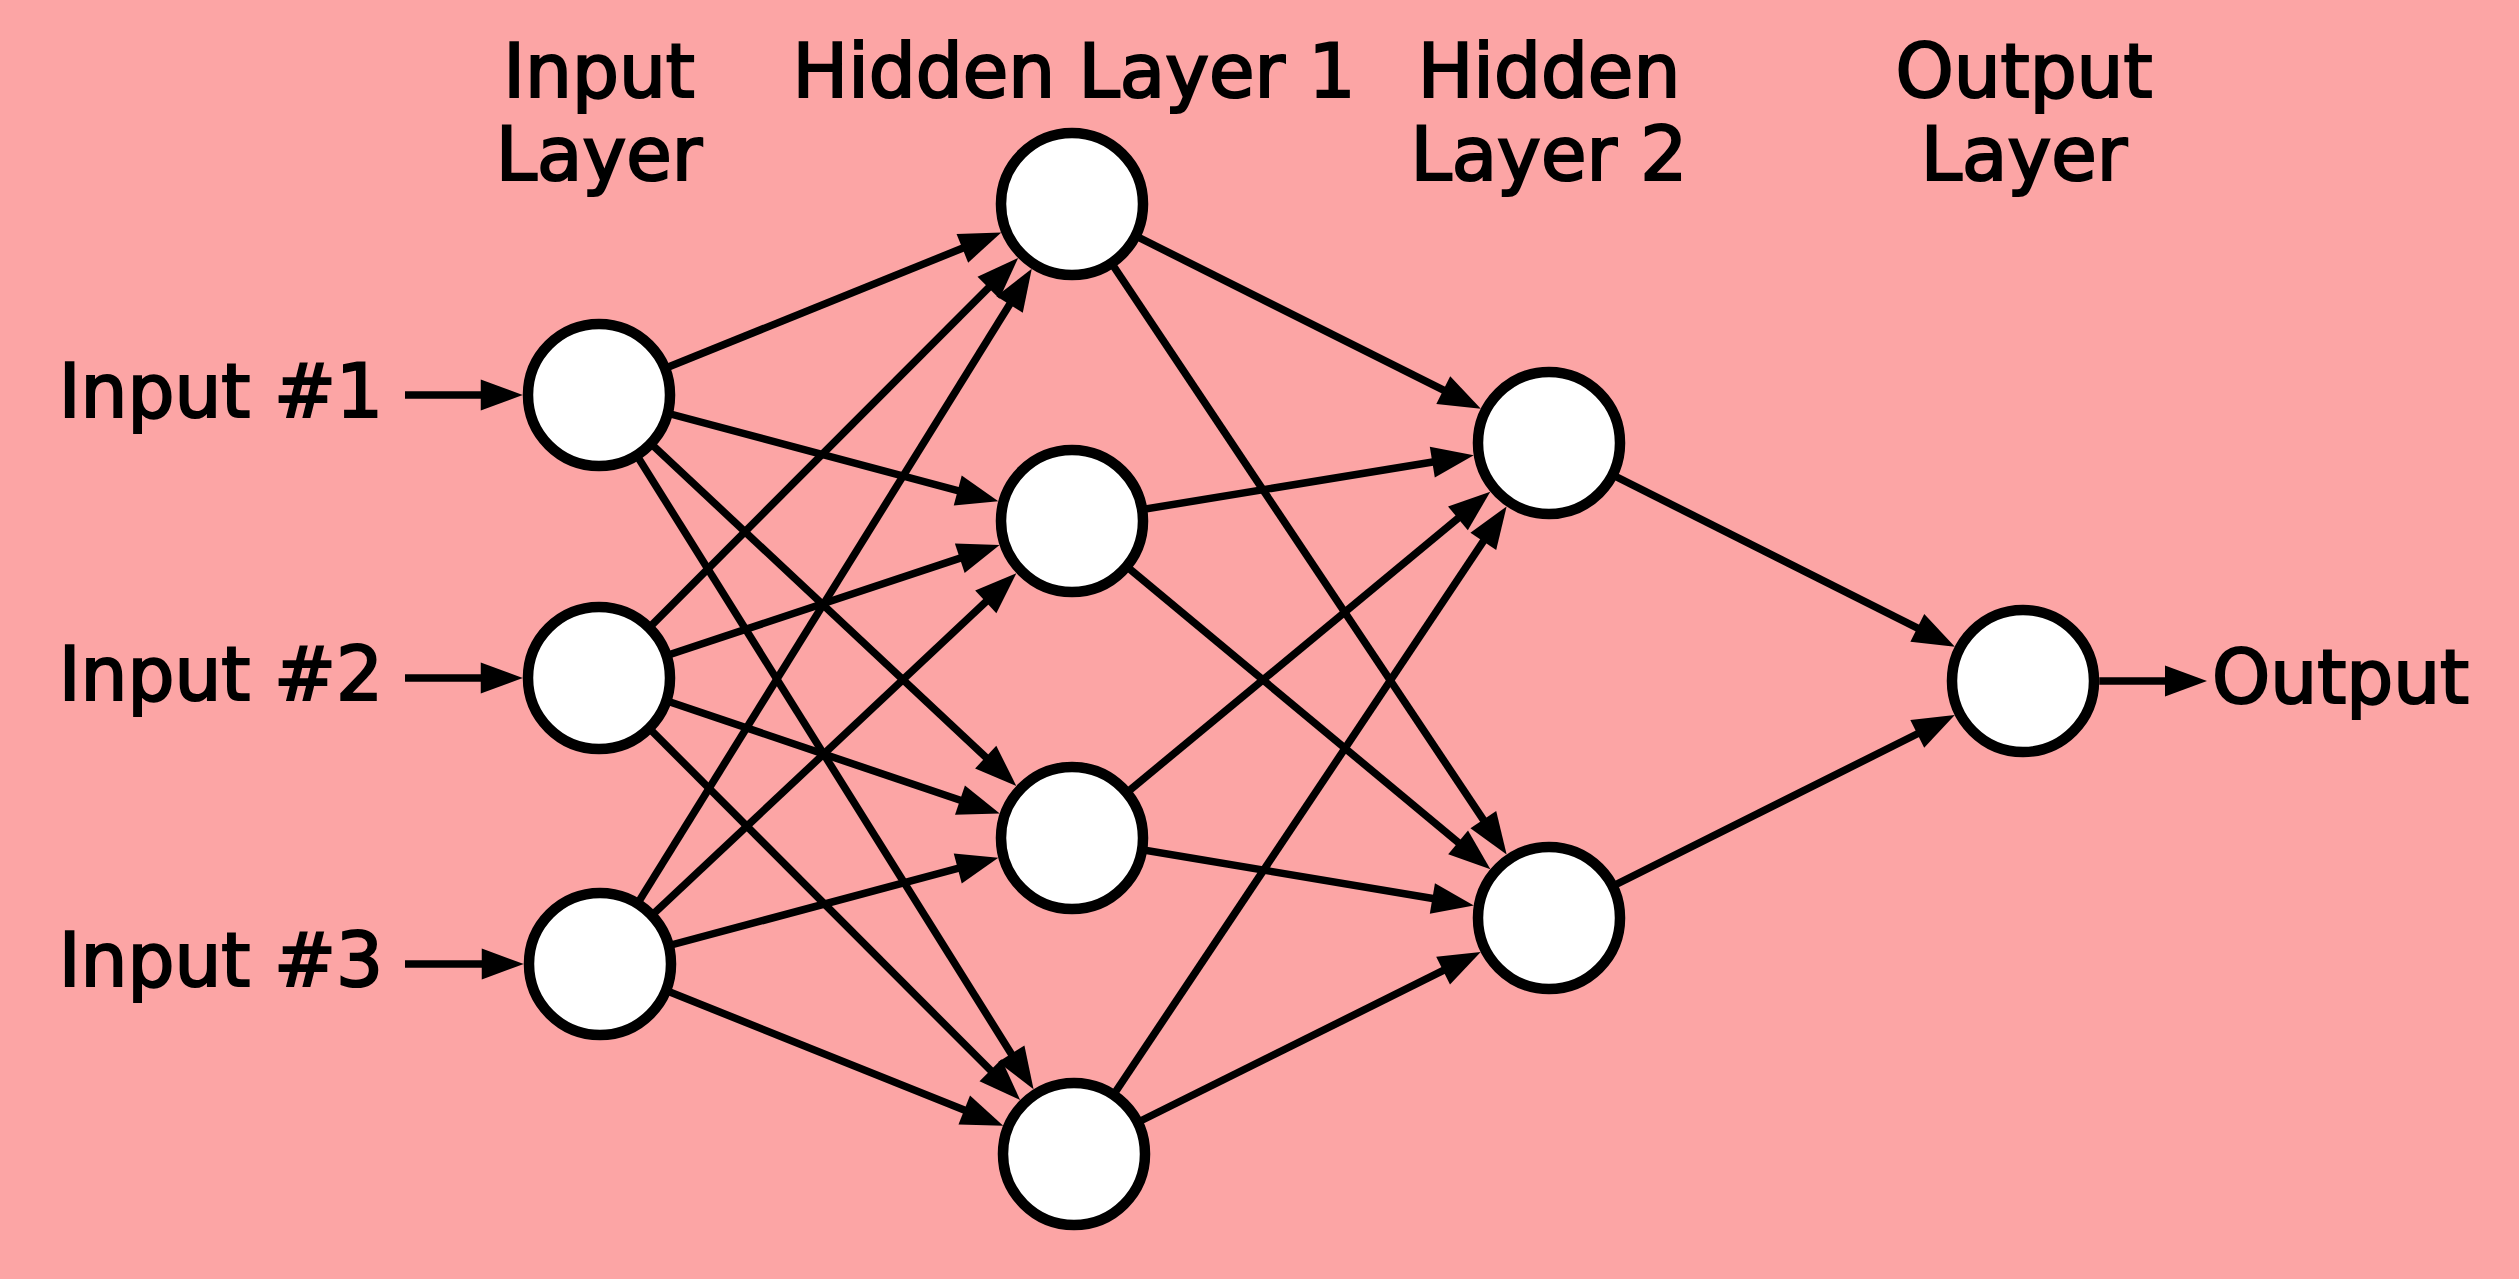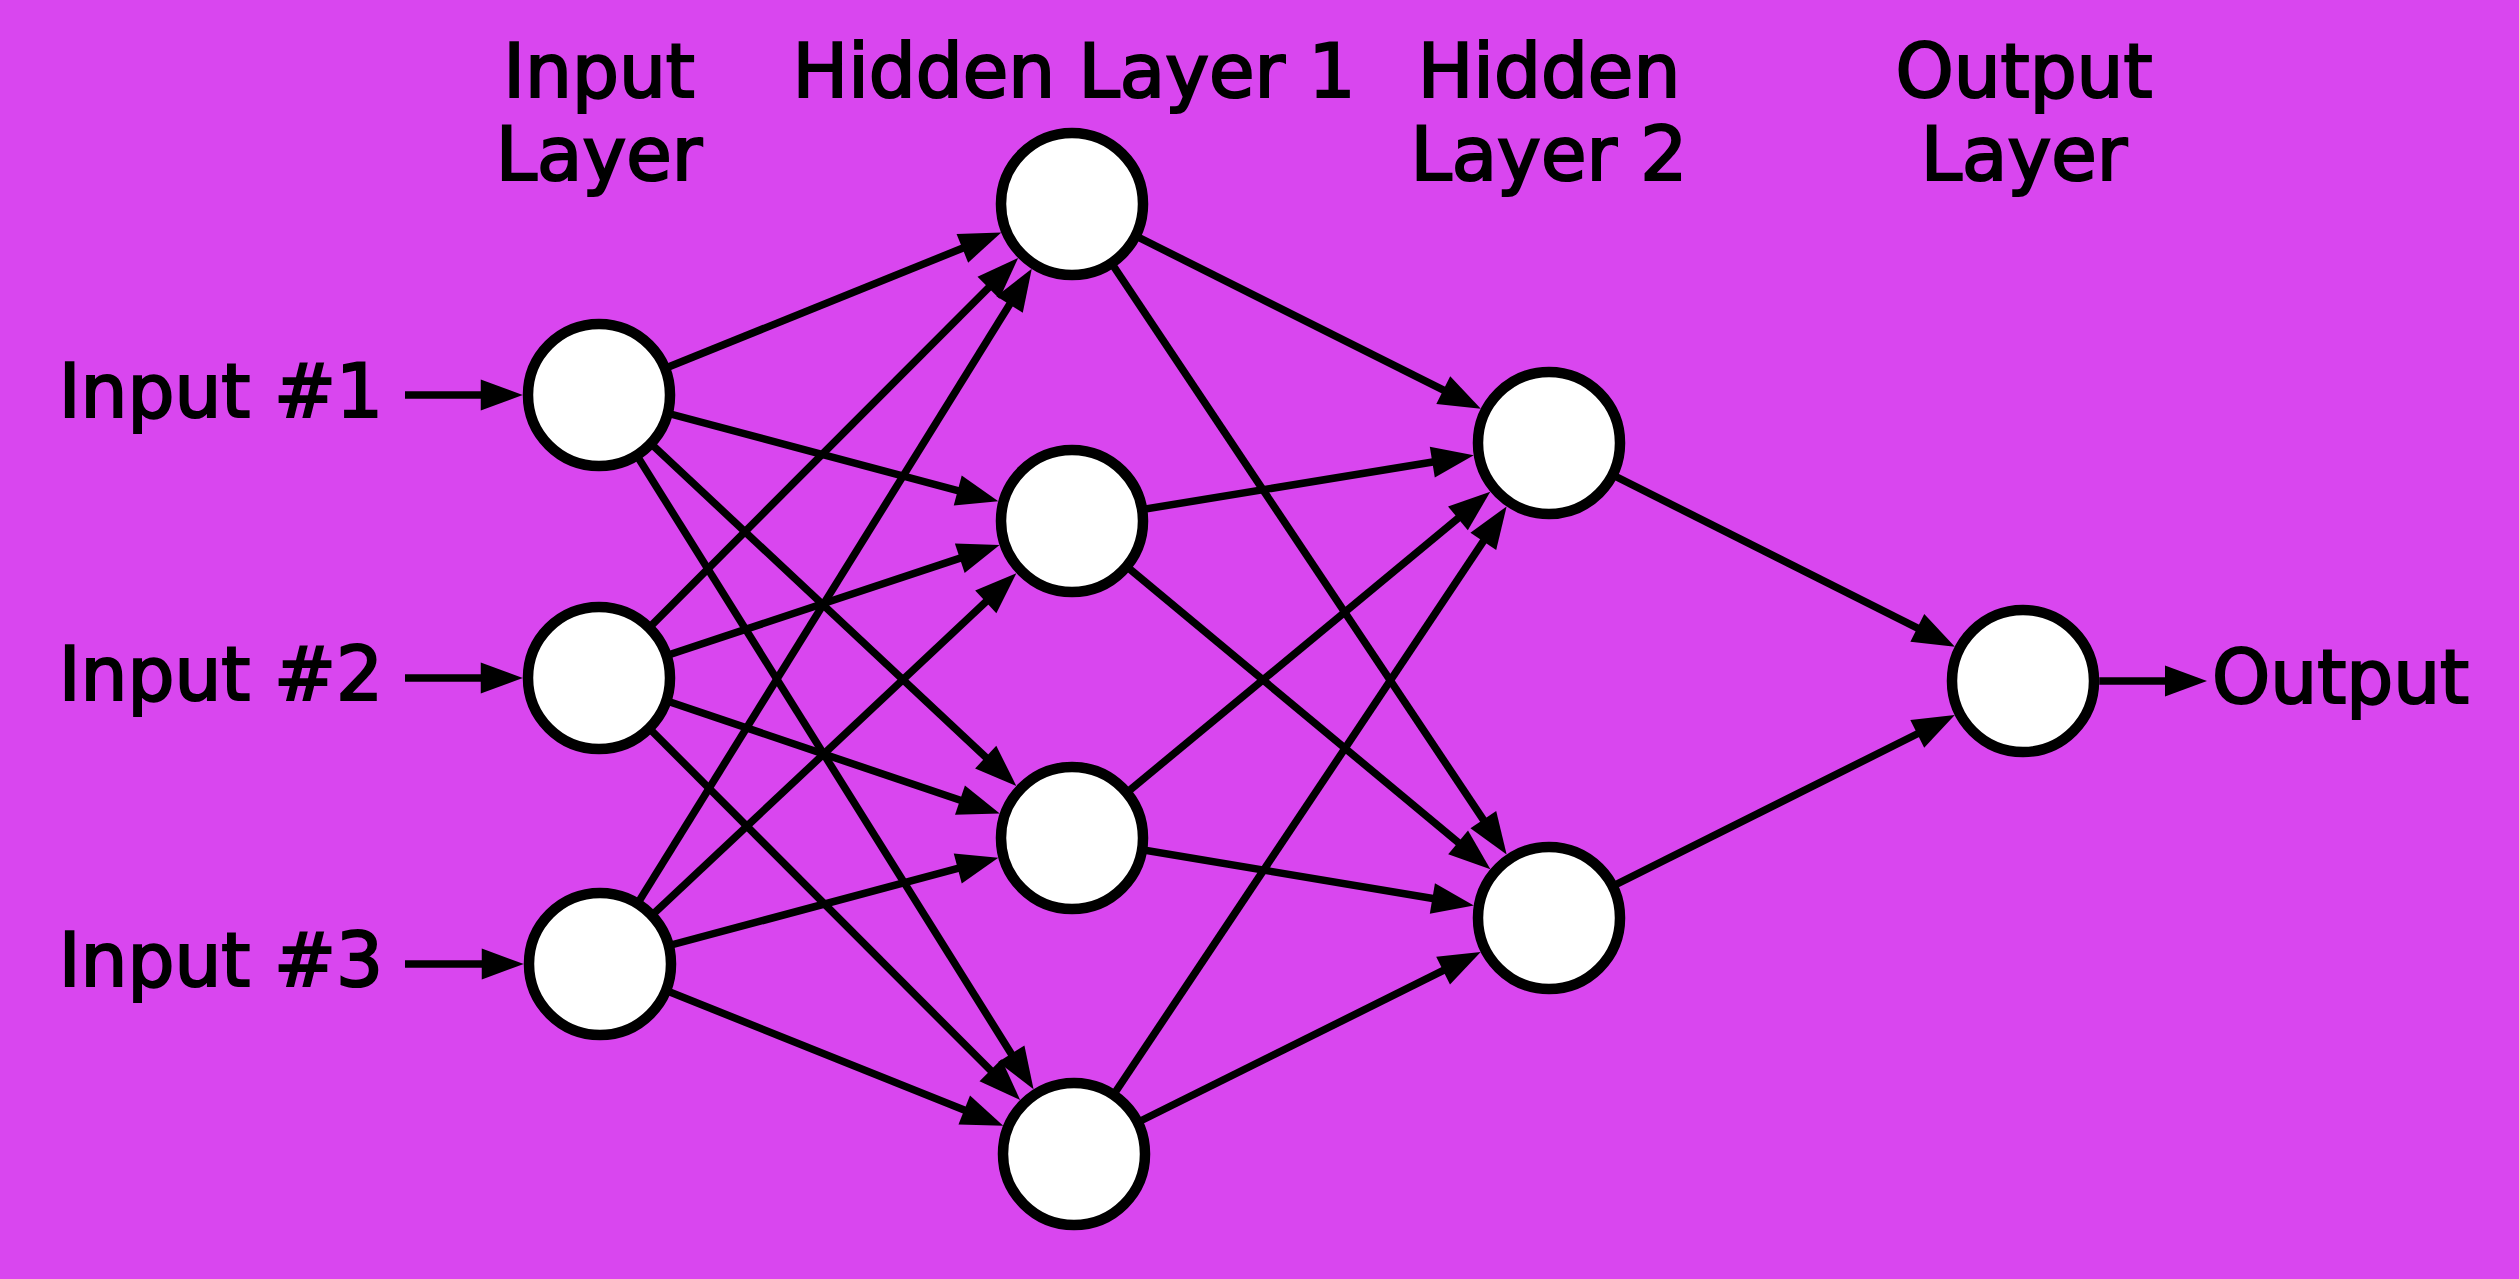--- a/index.html
+++ b/index.html
@@ -4,21 +4,21 @@
 <style>
   html, body {
     margin: 0;
     padding: 0;
     background: #ffffff;
   }
   .stage {
     position: relative;
     width: 2519px;
     height: 1279px;
-    background: #d946ef;
+    background: #fca5a5;
     overflow: hidden;
     font-family: "DejaVu Sans", sans-serif;
   }
   .stage svg {
     position: absolute;
     left: 0;
     top: 0;
     display: block;
   }
   svg text {

